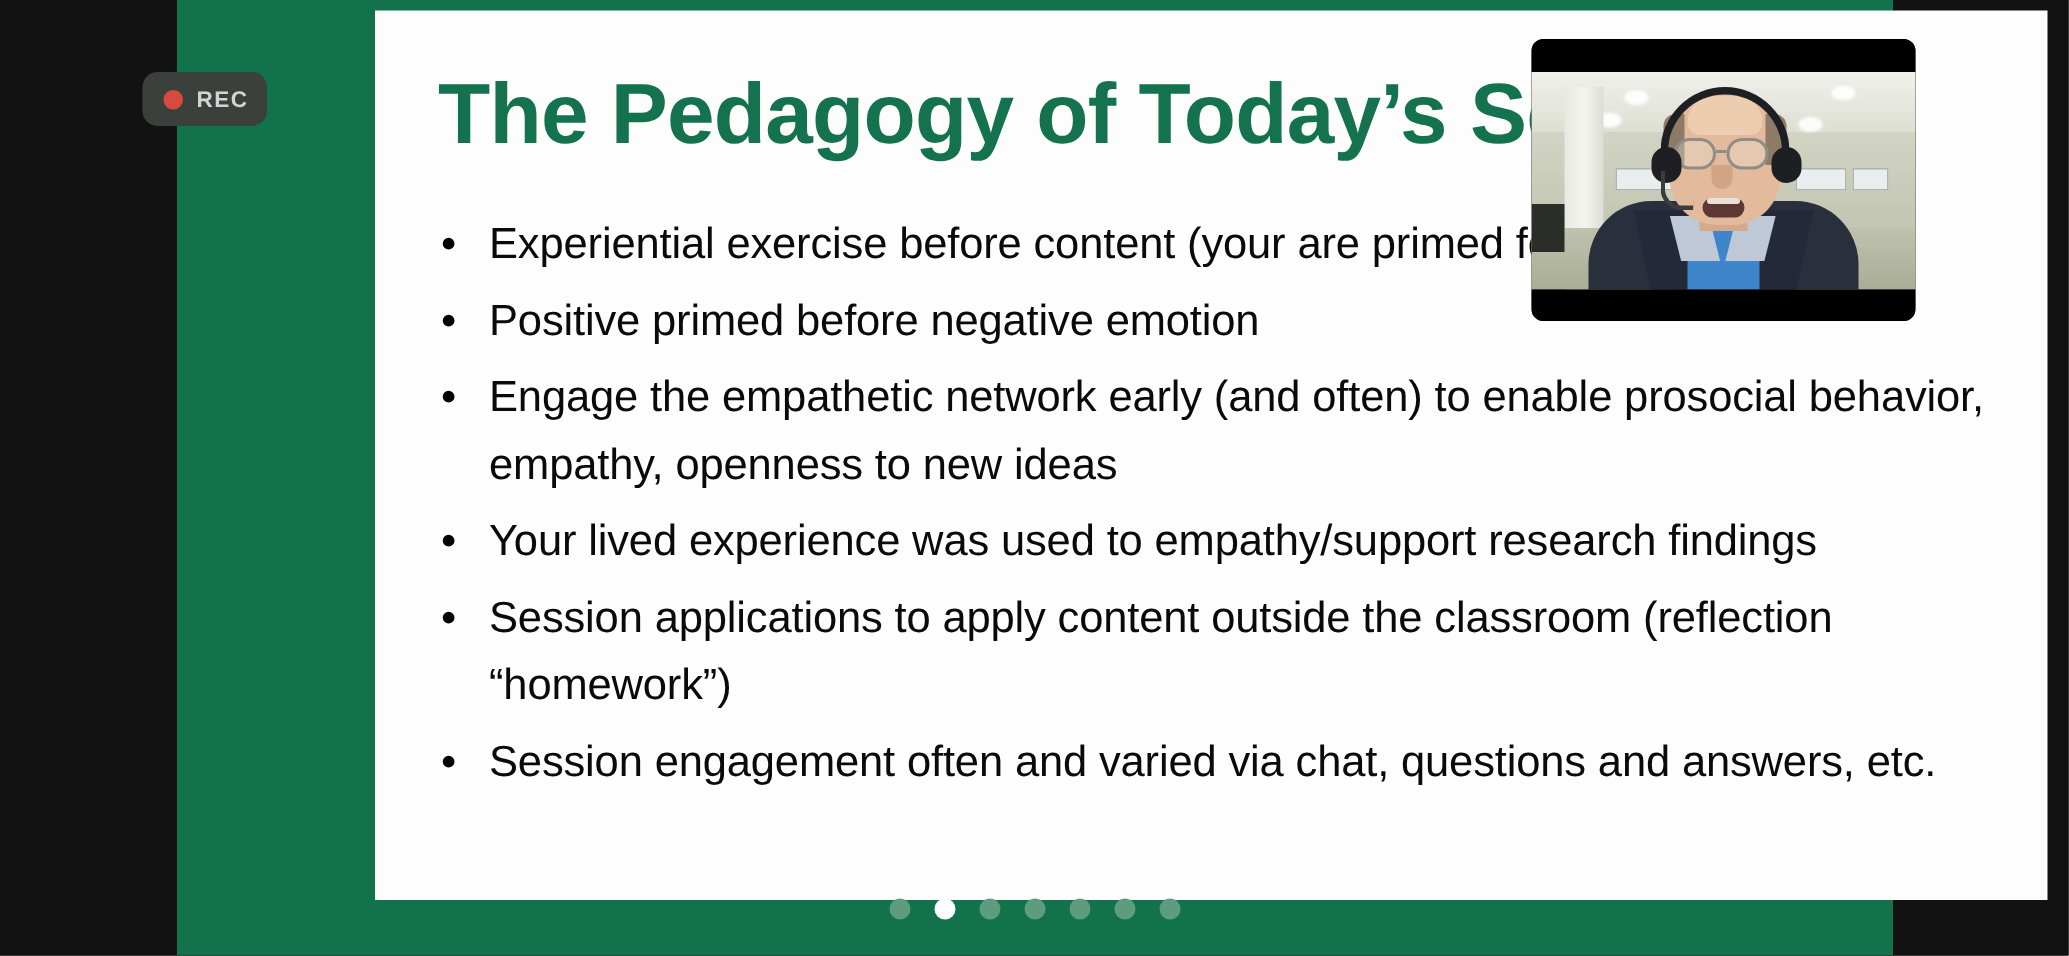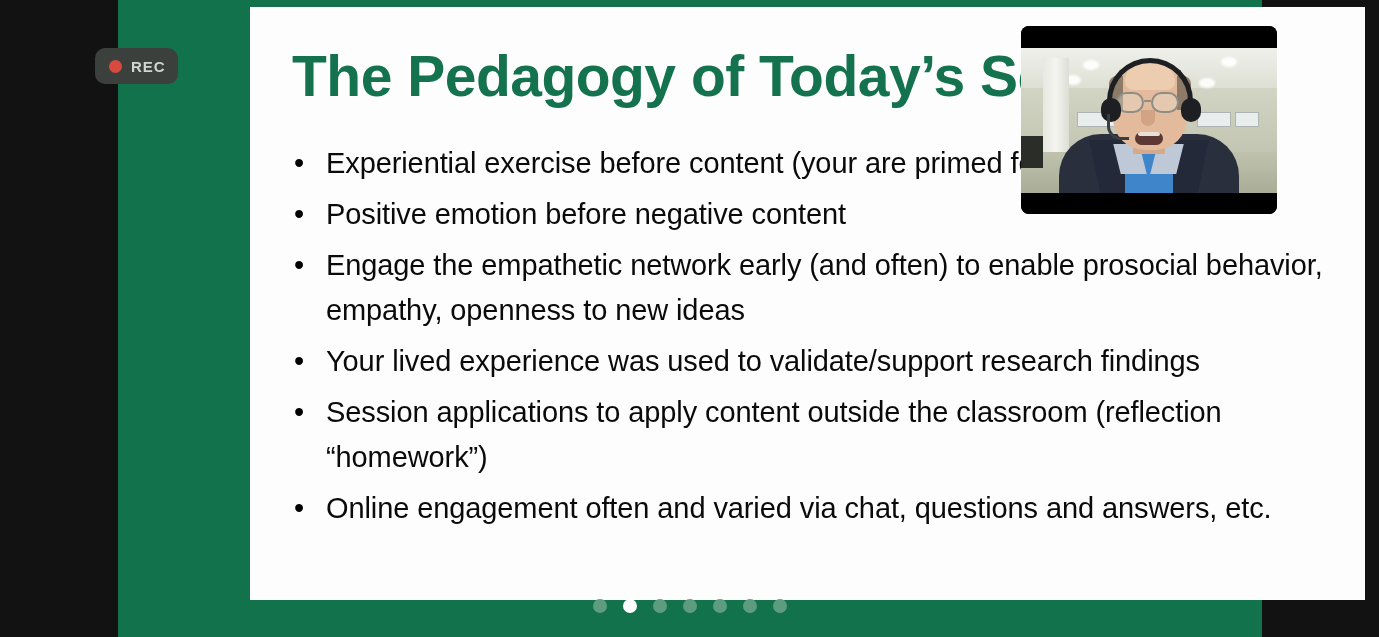--- a/index.html
+++ b/index.html
@@ -271,41 +271,41 @@
 
     <div id="bullet-list">
 
       <div class="bullet-row">
         <span class="bullet-dot">•</span>
         <span class="bullet-text">Experiential exercise before content (your are primed for the content)</span>
       </div>
 
       <div class="bullet-row">
         <span class="bullet-dot">•</span>
-        <span class="bullet-text">Positive emotion before negative content</span>
+        <span class="bullet-text">Positive primed before negative emotion</span>
       </div>
 
       <div class="bullet-row">
         <span class="bullet-dot">•</span>
         <span class="bullet-text">Engage the empathetic network early (and often) to enable prosocial behavior, empathy, openness to new ideas</span>
       </div>
 
       <div class="bullet-row">
         <span class="bullet-dot">•</span>
-        <span class="bullet-text">Your lived experience was used to validate/support research findings</span>
+        <span class="bullet-text">Your lived experience was used to empathy/support research findings</span>
       </div>
 
       <div class="bullet-row">
         <span class="bullet-dot">•</span>
         <span class="bullet-text">Session applications to apply content outside the classroom (reflection “homework”)</span>
       </div>
 
       <div class="bullet-row">
         <span class="bullet-dot">•</span>
-        <span class="bullet-text">Online engagement often and varied via chat, questions and answers, etc.</span>
+        <span class="bullet-text">Session engagement often and varied via chat, questions and answers, etc.</span>
       </div>
 
     </div>
   </div>
 
   <div id="page-dots">
     <span class="page-dot"></span>
     <span class="page-dot active"></span>
     <span class="page-dot"></span>
     <span class="page-dot"></span>

